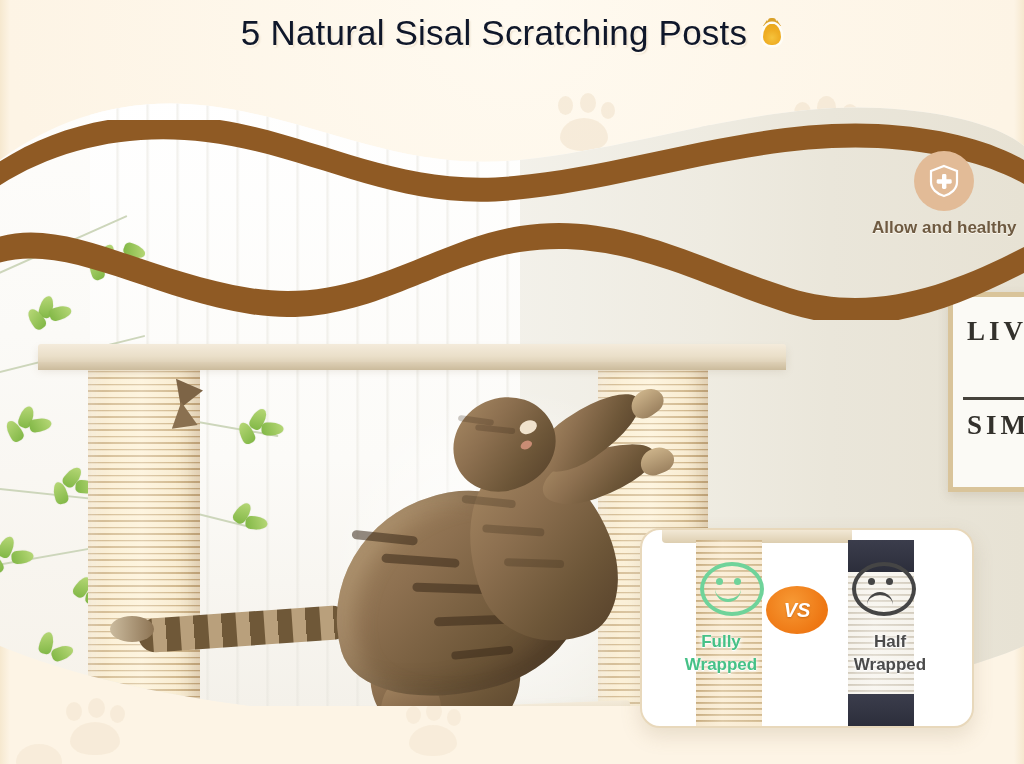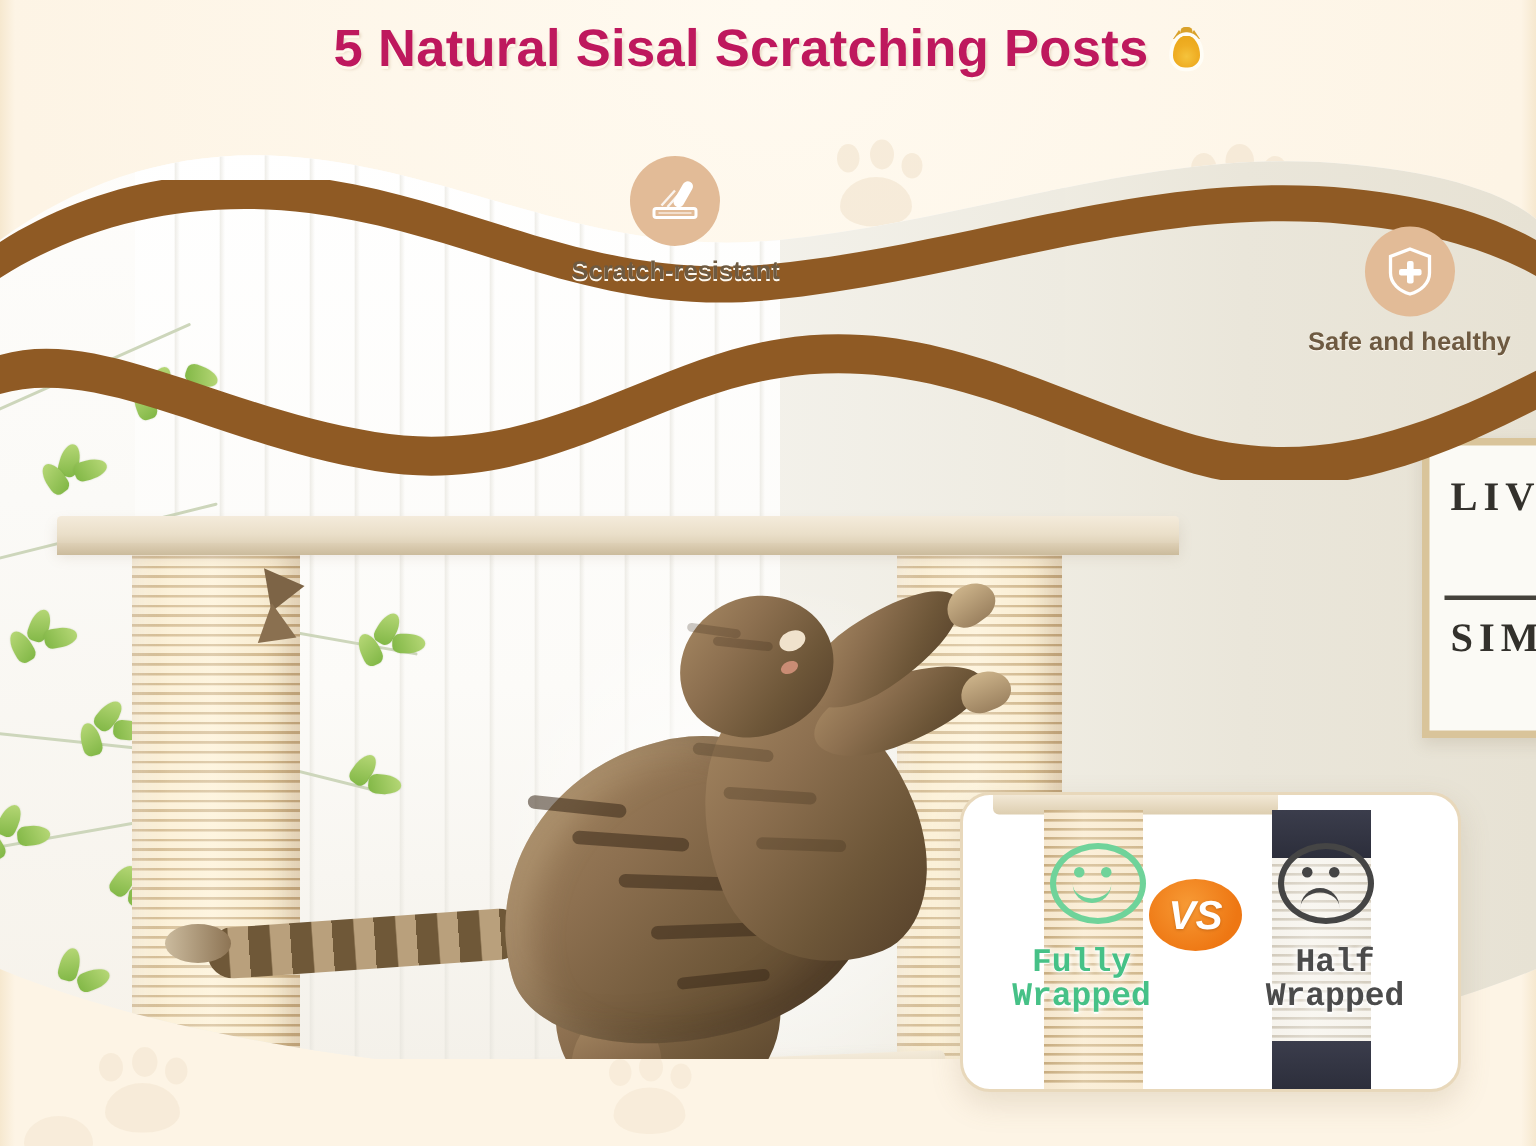--- a/index.html
+++ b/index.html
@@ -22,22 +22,22 @@
 
   
   .paw{position:absolute;opacity:.55;}
   .paw .pad{position:absolute;background:#f1e2cb;border-radius:50%;}
   .paw .big{border-radius:50% 50% 46% 46%/60% 60% 40% 40%;}
 
   
   .header{position:absolute;left:0;top:0;width:100%;height:104px;z-index:14;text-align:center;}
   .title-row{display:flex;align-items:center;justify-content:center;gap:14px;margin-top:13px;}
   .title{
-    font-size:35px;font-weight:bold;letter-spacing:.2px;
-    color:#be185d;
+    font-size:35px;font-weight:normal;letter-spacing:.2px;
+    color:#0f172a;
     text-shadow:0 2px 0 #fff8ec, 1px 2px 2px rgba(150,110,60,.25);
     white-space:nowrap;
   }
   .sub-row{display:flex;align-items:center;justify-content:center;gap:12px;margin-top:3px;}
   .subtitle{
     font-size:21px;color:#8e7f6e;letter-spacing:.2px;
     text-shadow:0 1px 0 #fffaf1;white-space:nowrap;
   }
   .bell{width:22px;height:30px;position:relative;flex:0 0 auto;}
   .bell .body{position:absolute;left:2px;top:6px;width:18px;height:21px;
@@ -175,24 +175,24 @@
   .vs-dark.t{top:10px;} .vs-dark.b{top:164px;}
   .face{position:absolute;width:56px;height:46px;border-radius:50%;border:4px solid;}
   .face.good{left:58px;top:32px;border-color:#6fd39a;}
   .face.bad{left:210px;top:32px;border-color:#454545;}
   .eye{position:absolute;width:7px;height:7px;border-radius:50%;}
   .mouth{position:absolute;width:26px;height:13px;border-bottom:3.5px solid;border-radius:0 0 40px 40px;}
   .mouth.frown{border-bottom:none;border-top:3.5px solid;border-radius:40px 40px 0 0;}
   .vs-badge{position:absolute;left:124px;top:56px;width:62px;height:48px;border-radius:50%;
     background:radial-gradient(circle at 42% 36%,#f79a35,#ee7713 70%);
     display:flex;align-items:center;justify-content:center;
-    color:#fff;font-size:27px;font-weight:bold;font-style:italic;
+    color:#fff;font-size:20px;font-weight:bold;font-style:italic;
     text-shadow:0 1px 2px rgba(150,70,10,.45);z-index:3;}
-  .vs-label{position:absolute;text-align:center;font-size:22px;font-weight:bold;line-height:23px;
-    text-shadow:0 0 5px #fff,0 0 5px #fff,0 1px 0 #fff;z-index:2;white-space:pre-line;font-family:Liberation Mono, monospace;}
+  .vs-label{position:absolute;text-align:center;font-size:17px;font-weight:bold;line-height:23px;
+    text-shadow:0 0 5px #fff,0 0 5px #fff,0 1px 0 #fff;z-index:2;white-space:pre-line;}
   .vs-label.good{left:14px;top:100px;width:130px;color:#46c187;}
   .vs-label.bad{left:178px;top:100px;width:140px;color:#4b4b4b;}
 </style>
 </head>
 <body>
 
 <div id="stage">
 
   <div class="bg-wash"></div>
   <div class="edge-l"></div>
@@ -335,43 +335,31 @@
       <div class="title">5 Natural Sisal Scratching Posts</div>
       <div class="bell">
         <div class="ear-l"></div>
           <div class="ear-r"></div>
         <div class="top"></div>
           <div class="body"></div>
       </div>
     </div>
   </div>
 
-  <div class="feature" id="feat-scratch">
-    <div class="f-circle">
-      <svg width="38" height="38" viewBox="0 0 38 38">
-        <rect x="5" y="24" width="28" height="6" rx="1.5" fill="none" stroke="#fff" stroke-width="2"></rect>
-        <line x1="8" y1="27" x2="30" y2="27" stroke="#fff" stroke-width="1" opacity=".7"></line>
-        <rect x="21" y="5" width="7" height="19" rx="3.5" fill="#fff" transform="rotate(30 24.5 14.5)"></rect>
-        <line x1="10" y1="22" x2="19" y2="12" stroke="#fff" stroke-width="1.6" opacity=".85"></line>
-        <line x1="14" y1="23" x2="22" y2="14" stroke="#fff" stroke-width="1.6" opacity=".85"></line>
-      </svg>
-    </div>
-    <div class="f-label">Scratch-resistant</div>
-  </div>
 
 
   <div class="feature" id="feat-safe">
     <div class="f-circle">
       <svg width="38" height="38" viewBox="0 0 38 38">
         <path d="M19 4 L32 9 V20 C32 27 26 32 19 34 C12 32 6 27 6 20 V9 Z" fill="none" stroke="#fff" stroke-width="2.2"></path>
         <rect x="17" y="12" width="4.4" height="15" rx="1.4" fill="#fff"></rect>
         <rect x="11.7" y="17.3" width="15" height="4.4" rx="1.4" fill="#fff"></rect>
       </svg>
     </div>
-    <div class="f-label">Safe and healthy</div>
+    <div class="f-label">Allow and healthy</div>
   </div>
 
   <div class="vs-card">
     <div class="vs-shelf"></div>
     <div class="vs-post good"></div>
     <div class="vs-post bad"></div>
     <div class="vs-dark t"></div>
     <div class="vs-dark b"></div>
 
     <div class="face good">

